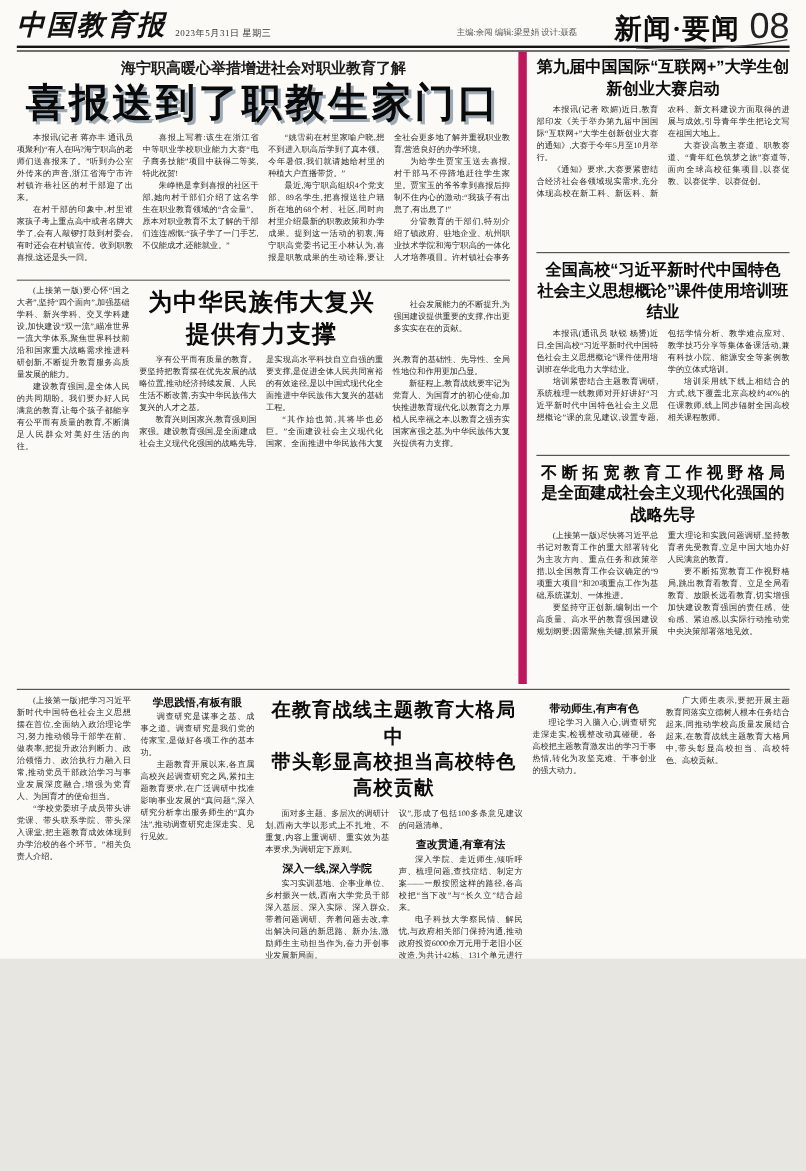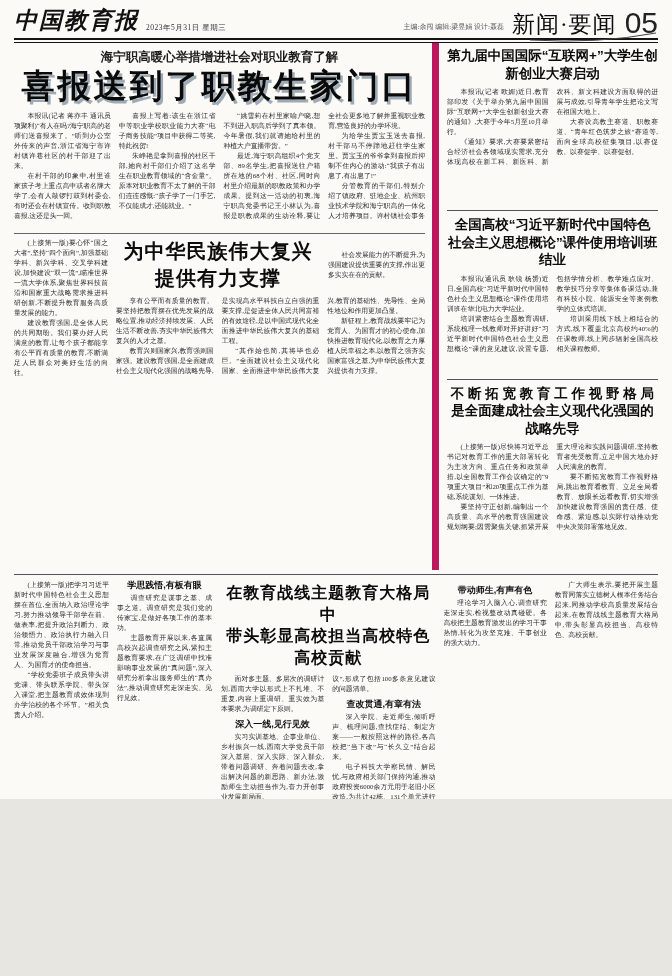--- a/index.html
+++ b/index.html
@@ -10,21 +10,21 @@
     color:#222; padding:0 14px; overflow:hidden; position:relative;
   }
   
   .hdr { height:36px; display:flex; align-items:flex-end; justify-content:space-between; padding-top:5px; position:relative; }
   .hdr-left { display:flex; align-items:flex-end; gap:7px; }
   .masthead { font-size:23px; font-weight:900; font-style:italic; letter-spacing:2px; color:#111;
               font-family:"Liberation Serif",serif; }
   .hdr-date { font-size:7.5px; color:#333; padding-bottom:3px; letter-spacing:.5px; }
   .hdr-right { display:flex; align-items:flex-end; gap:8px; }
   .hdr-staff { font-size:7px; color:#555; padding-bottom:4px; }
-  .hdr-section { font-size:23px; font-weight:400; color:#0d0d0d; letter-spacing:1px; line-height:1; }
+  .hdr-section { font-size:23px; font-weight:700; color:#0d0d0d; letter-spacing:1px; line-height:1;margin-left:23px; }
   .hdr-pageno { font-size:30px; font-weight:400; color:#222; line-height:.9;
                 font-family:"Liberation Sans",sans-serif; }
   .swoosh { position:absolute; right:0; bottom:-6px; }
   .double-rule { border-top:2.5px solid #141414; border-bottom:1px solid #141414; height:5px; margin-top:2px; }
 
   
   .art-body { font-size:6.8px; line-height:10px; text-align:justify; color:#2b2b2b; overflow:hidden; }
   .art-body p { text-indent:2em; margin:0; }
   .art-body h4 { font-size:9px; text-align:center; margin:5px 0 3px; color:#111;
                  font-family:"Liberation Sans",sans-serif; break-inside:avoid; }
@@ -80,21 +80,21 @@
 <div class="page">
 
   <div class="hdr">
     <div class="hdr-left">
       <span class="masthead">中国教育报</span>
       <span class="hdr-date">2023年5月31日 星期三</span>
     </div>
     <div class="hdr-right">
       <span class="hdr-staff">主编:余闯  编辑:梁昱娟  设计:聂磊</span>
       <span class="hdr-section">新闻·要闻</span>
-      <span class="hdr-pageno">05</span>
+      <span class="hdr-pageno">08</span>
       <svg class="swoosh" width="130" height="10" viewBox="0 0 130 10">
         <path d="M2,8 Q70,12 128,1" stroke="#444" stroke-width="1" fill="none"></path>
       </svg>
     </div>
   </div>
   <div class="double-rule"></div>
 
   <div class="rowA">
 
     <div class="zone-left">
@@ -184,21 +184,21 @@
         <p>调查研究是谋事之基、成事之道。调查研究是我们党的传家宝,是做好各项工作的基本功。</p>
         <p>主题教育开展以来,各直属高校兴起调查研究之风,紧扣主题教育要求,在广泛调研中找准影响事业发展的“真问题”,深入研究分析拿出服务师生的“真办法”,推动调查研究走深走实、见行见效。</p>
       </div>
 
     <div class="bs">
       <div class="bs-half">
         <div class="h-bottom">在教育战线主题教育大格局中
 带头彰显高校担当高校特色高校贡献</div>
         <div class="art-body cols-2 bs-left-body">
             <p>面对多主题、多层次的调研计划,西南大学以形式上不扎堆、不重复,内容上重调研、重实效为基本要求,为调研定下原则。</p>
-            <h4>深入一线,见行见效</h4>
+            <h4>深入一线,深入学院</h4>
             <p>实习实训基地、企事业单位、乡村振兴一线,西南大学党员干部深入基层、深入实际、深入群众,带着问题调研、奔着问题去改,拿出解决问题的新思路、新办法,激励师生主动担当作为,奋力开创事业发展新局面。</p>
             <p>针对2022年度民主生活会征集的师生“急难愁盼”以及大调研中发现的问题,东北师范大学组成整改落实专项督查组,对297个问题梳理分类,按照问题性质和轻重缓急,分为“重要意见建议”“一般性意见建议”,形成了包括100多条意见建议的问题清单。</p>
             <h4>查改贯通,有章有法</h4>
             <p>深入学院、走近师生,倾听呼声、梳理问题,查找症结、制定方案——一般按照这样的路径,各高校把“当下改”与“长久立”结合起来。</p>
             <p>电子科技大学察民情、解民忧,与政府相关部门保持沟通,推动政府投资6000余万元用于老旧小区改造,为共计42栋、131个单元进行外墙粉刷、加装电梯、建设绿色健康步道、设计文化长廊,并对清水河校区西湖进行污水排干、清淤和水质治理,解决了西湖水质不稳定、富营养化等师生反映强烈的问题。经改造,西湖已成为师生新打卡点。</p>
           </div>
       </div>
       <div class="bs-half">
         <div class="art-body cols-2 bs-right-body">
             <h4>带动师生,有声有色</h4>

